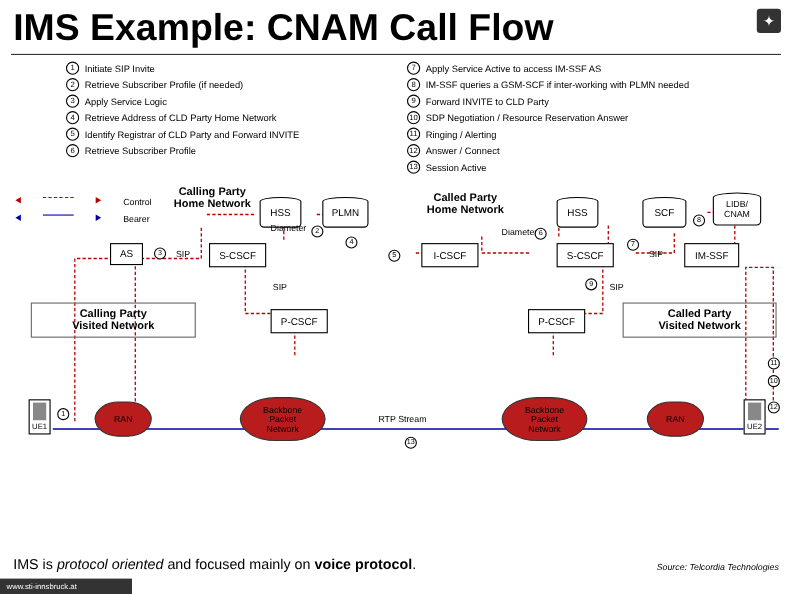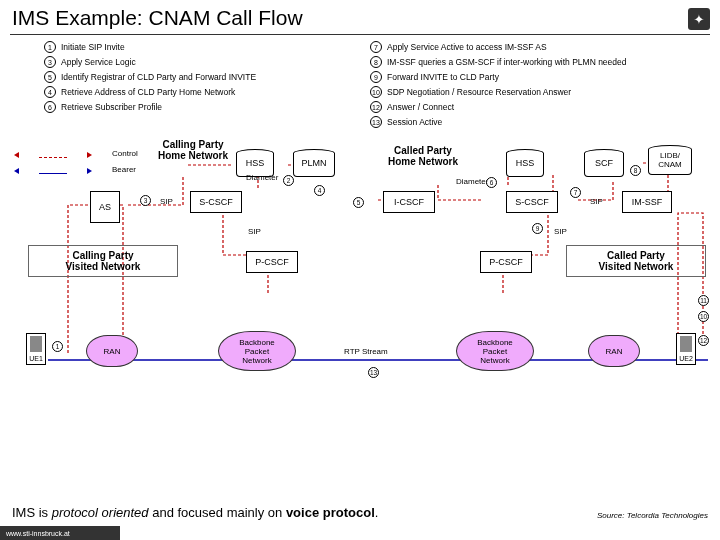--- a/index.html
+++ b/index.html
@@ -1,32 +1,32 @@
 <!DOCTYPE html>
 <html><head>
 <meta charset="utf-8">
 <style>
 *{margin:0;padding:0;box-sizing:border-box}
 body{width:720px;height:540px;font-family:Arial,sans-serif;background:#fff;position:relative;overflow:hidden}
 .logo-area{position:absolute;top:8px;right:10px;display:flex;align-items:center;gap:4px}
 .logo-box{width:22px;height:22px;background:#333;border-radius:3px;display:flex;align-items:center;justify-content:center;color:#fff;font-size:13px}
-.title{font-size:21px;font-weight:normal;padding:6px 12px 4px}
+.title{font-size:34px;font-weight:bold;padding:6px 12px 4px}
 .hr{border-bottom:1px solid #333;margin:0 10px 6px}
-.steps{display:flex;padding:0 44px;gap:20px;font-size:8.5px}
+.steps{display:flex;padding:0 60px;gap:20px;font-size:8.5px}
 .steps-col{flex:1}
 .step{display:flex;align-items:center;gap:5px;margin-bottom:3px}
 .circ{width:12px;height:12px;border:1px solid #000;border-radius:50%;display:flex;align-items:center;justify-content:center;font-size:7px;flex-shrink:0}
 .diagram{position:relative;height:260px;margin:4px 8px 0}
 .box{position:absolute;border:1.5px solid #000;background:#fff;display:flex;align-items:center;justify-content:center;text-align:center;font-size:9px;padding:2px}
 .box-cld{border:none;font-weight:bold;font-size:10px}
 .box-db{border-radius:6px 6px 4px 4px;border-top-left-radius:50% 15%;border-top-right-radius:50% 15%}
-.cloud{position:absolute;background:#f0abfc;border:1px solid #333;border-radius:50%/60%;display:flex;align-items:center;justify-content:center;font-size:8px;text-align:center}
+.cloud{position:absolute;background:#b91c1c;border:1px solid #333;border-radius:50%/60%;display:flex;align-items:center;justify-content:center;font-size:8px;text-align:center}
 .ue{position:absolute;width:20px;height:32px;border:1.5px solid #000;background:#fff;font-size:7px;display:flex;flex-direction:column;align-items:center;justify-content:flex-end;padding-bottom:2px}
 .ue::before{content:"";width:12px;height:16px;background:#888;margin-bottom:3px}
-.leg{position:absolute;display:flex;align-items:flex-end;gap:20px;font-size:8px}
+.leg{position:absolute;display:flex;align-items:flex-start;gap:20px;font-size:8px}
 .leg-line{width:28px;height:0}
 .dash{border-top:1.5px dashed #b00}
 .solid{border-top:1.5px solid #00a}
 .arrow-head{width:0;height:0;border-top:3px solid transparent;border-bottom:3px solid transparent}
 .ah-r{border-left:5px solid #b00}
 .ah-b{border-left:5px solid #00a}
 .lbl{position:absolute;font-size:8px}
 .bignet{position:absolute;border:1.5px solid #666;font-size:10px;font-weight:bold;text-align:center;display:flex;align-items:center;justify-content:center;background:transparent}
 .caption{position:absolute;bottom:20px;left:12px;right:12px;font-size:12px;display:flex;justify-content:space-between;align-items:flex-end}
 .cap-main{font-size:13px}
@@ -46,52 +46,60 @@
 <h1 class="title">IMS Example: CNAM Call Flow</h1>
 <div class="hr"></div>
 
 <div class="steps">
   <div class="steps-col" id="steps-l">
       <div class="step">
         <div class="circ">1</div>
         <span>Initiate SIP Invite</span>
       </div>
       <div class="step">
+        <div class="circ">2</div>
+        <span>Retrieve Subscriber Profile (if needed)</span>
+      </div>
+      <div class="step">
         <div class="circ">3</div>
         <span>Apply Service Logic</span>
       </div>
       <div class="step">
+        <div class="circ">4</div>
+        <span>Retrieve Address of CLD Party Home Network</span>
+      </div>
+      <div class="step">
         <div class="circ">5</div>
         <span>Identify Registrar of CLD Party and Forward INVITE</span>
       </div>
       <div class="step">
-        <div class="circ">4</div>
-        <span>Retrieve Address of CLD Party Home Network</span>
-      </div>
-      <div class="step">
         <div class="circ">6</div>
         <span>Retrieve Subscriber Profile</span>
       </div>
     </div>
   <div class="steps-col" id="steps-r">
       <div class="step">
         <div class="circ">7</div>
         <span>Apply Service Active to access IM-SSF AS</span>
       </div>
       <div class="step">
         <div class="circ">8</div>
         <span>IM-SSF queries a GSM-SCF if inter-working with PLMN needed</span>
       </div>
       <div class="step">
         <div class="circ">9</div>
         <span>Forward INVITE to CLD Party</span>
       </div>
       <div class="step">
         <div class="circ">10</div>
         <span>SDP Negotiation / Resource Reservation Answer</span>
+      </div>
+      <div class="step">
+        <div class="circ">11</div>
+        <span>Ringing / Alerting</span>
       </div>
       <div class="step">
         <div class="circ">12</div>
         <span>Answer / Connect</span>
       </div>
       <div class="step">
         <div class="circ">13</div>
         <span>Session Active</span>
       </div>
     </div>
@@ -139,21 +147,21 @@
 
   <div class="box box-cld" style="top:2px;left:135px;width:100px">Calling Party<br>Home Network</div>
   <div class="box box-cld" style="top:8px;left:365px;width:100px">Called Party<br>Home Network</div>
 
   <div class="box box-db" style="top:14px;left:228px;width:38px;height:28px">HSS</div>
   <div class="box box-db" style="top:14px;left:285px;width:42px;height:28px">PLMN</div>
   <div class="box box-db" style="top:14px;left:498px;width:38px;height:28px">HSS</div>
   <div class="box box-db" style="top:14px;left:576px;width:40px;height:28px">SCF</div>
   <div class="box box-db" style="top:10px;left:640px;width:44px;height:30px;font-size:8px">LIDB/<br>CNAM</div>
 
-  <div class="box" style="top:56px;left:82px;width:30px;height:32px">AS</div>
+  <div class="box" style="top:56px;left:92px;width:30px;height:20px">AS</div>
   <div class="box" style="top:56px;left:182px;width:52px;height:22px">S-CSCF</div>
   <div class="box" style="top:56px;left:375px;width:52px;height:22px">I-CSCF</div>
   <div class="box" style="top:56px;left:498px;width:52px;height:22px">S-CSCF</div>
   <div class="box" style="top:56px;left:614px;width:50px;height:22px">IM-SSF</div>
 
   <div class="lbl" style="top:38px;left:238px">Diameter</div>
   <div class="lbl" style="top:42px;left:448px">Diameter</div>
   <div class="lbl" style="top:62px;left:152px">SIP</div>
   <div class="lbl" style="top:62px;left:582px">SIP</div>
   <div class="lbl" style="top:92px;left:240px">SIP</div>

